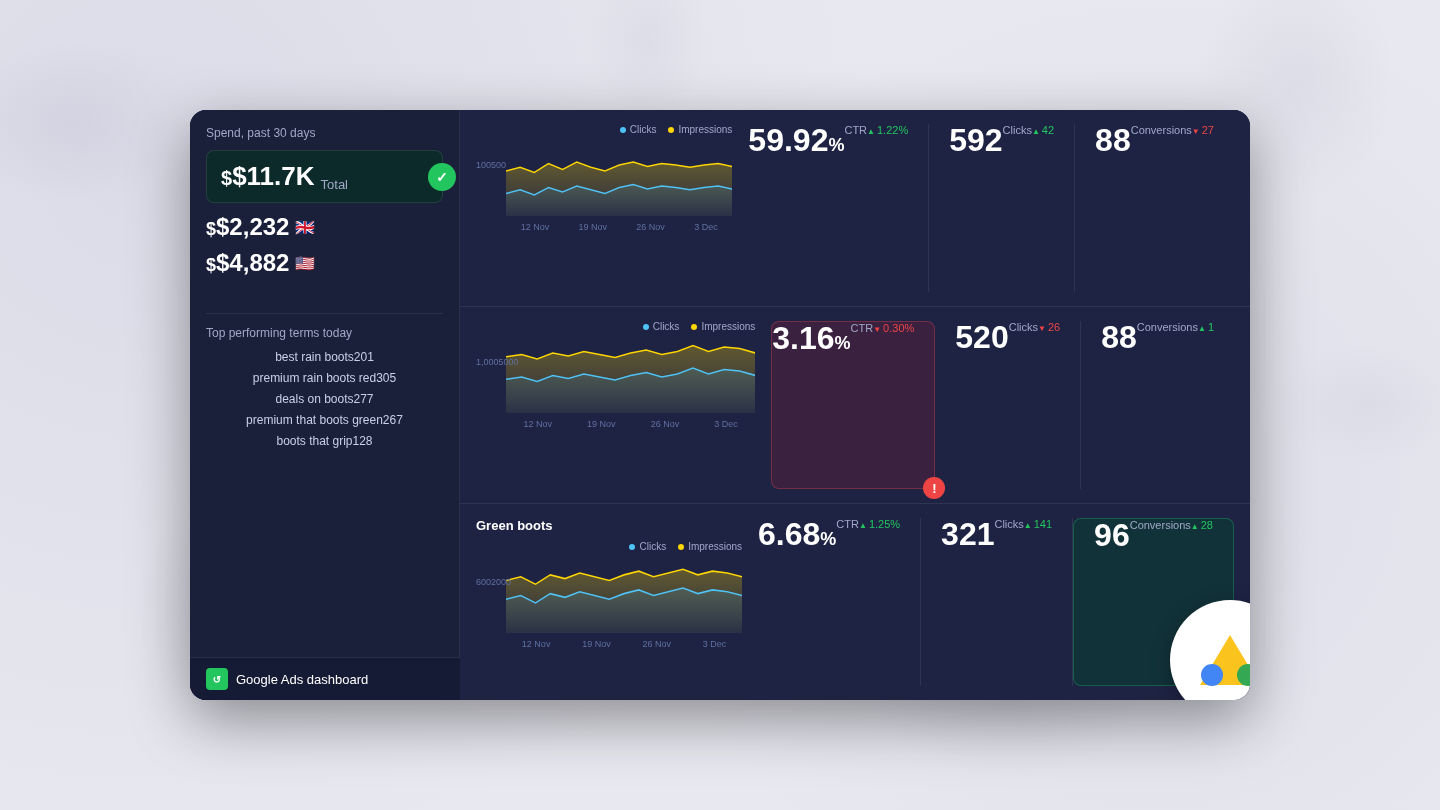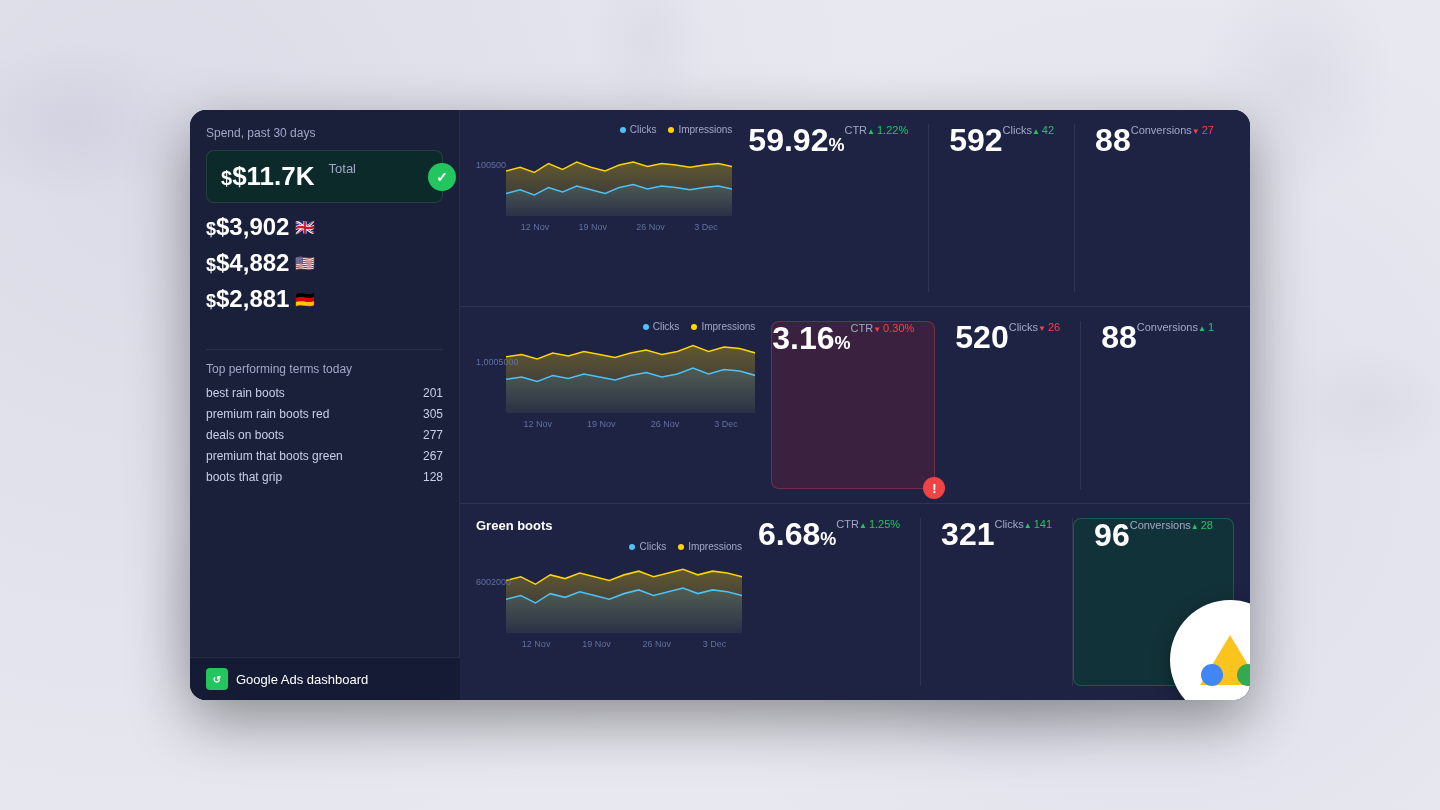--- a/index.html
+++ b/index.html
@@ -144,21 +144,21 @@
 
     .top-terms-title {
       color: #a0a8c8;
       font-size: 12px;
       font-weight: 500;
       margin-bottom: 10px;
     }
 
     .term-row {
       display: flex;
-      justify-content: space-between;
+      justify-content: center;
       align-items: center;
       margin-bottom: 7px;
     }
 
     .term-name {
       color: #c8d0e8;
       font-size: 12px;
     }
 
     .term-count {
@@ -398,40 +398,36 @@
 </head>
 <body>
 
 <div class="dashboard">
 
   <div class="left-panel">
     <div class="spend-section">
       <div class="spend-title">Spend, past 30 days</div>
 
       <div class="spend-total-box">
-        <div style="display:flex;align-items:flex-start;gap:8px;">
+        <div style="display:flex;align-items:flex-end;">
           <span class="spend-total-amount">
             <span class="dollar">$</span><span>$11.7</span><span>K</span>
           </span>
           <span class="spend-total-label">Total</span>
         </div>
         <div class="check-icon"></div>
       </div>
 
       <div class="spend-row">
-        <span class="spend-row-amount"><span class="dollar">$</span><span>$3,902</span></span>
+        <span class="spend-row-amount"><span class="dollar">$</span><span>$2,232</span></span>
         <span class="flag">🇬🇧</span>
       </div>
       <div class="spend-row">
         <span class="spend-row-amount"><span class="dollar">$</span><span>$4,882</span></span>
         <span class="flag">🇺🇸</span>
-      </div>
-      <div class="spend-row">
-        <span class="spend-row-amount"><span class="dollar">$</span><span>$2,881</span></span>
-        <span class="flag">🇩🇪</span>
       </div>
     </div>
 
     <div class="divider"></div>
 
     <div class="top-terms-section">
       <div class="top-terms-title">Top performing terms today</div>
       <div id="term-rows-container">
           <div class="term-row">
     <span class="term-name">best rain boots</span>

